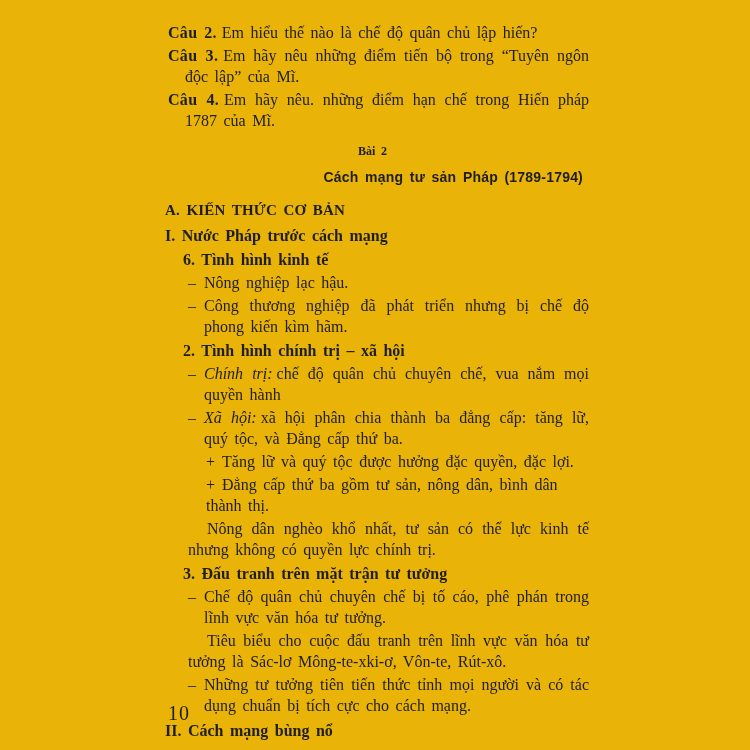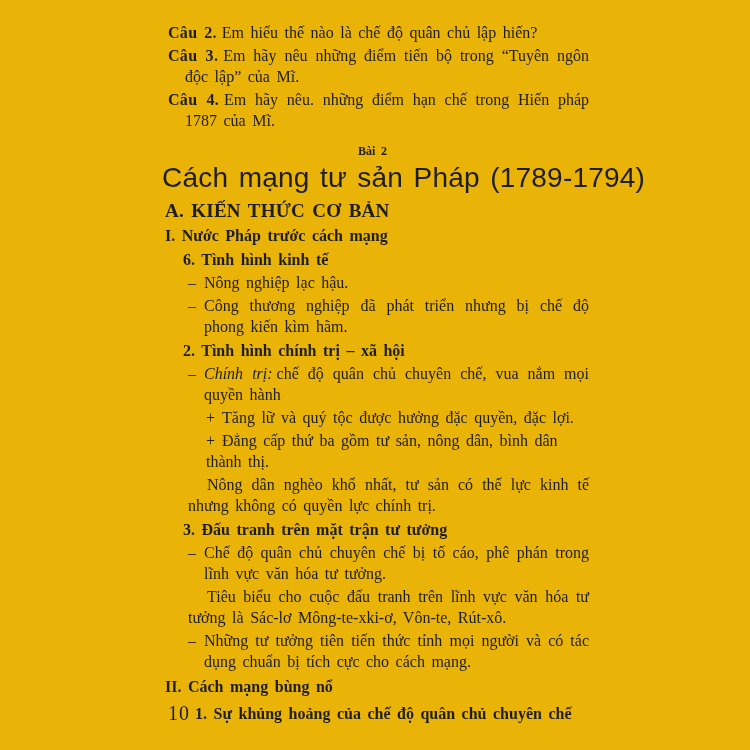--- a/index.html
+++ b/index.html
@@ -34,30 +34,30 @@
   .kicker {
     text-align:center;
     font-weight:bold;
     font-size:12px;
     margin:10px 0 5px 0;
     transform:translateX(-6px);
   }
   .title {
     text-align:right;
     font-family:"Liberation Sans", sans-serif;
-    font-weight:normal;
-    font-size:28px;
+    font-weight:bold;
+    font-size:14px;
     letter-spacing:0.2px;
     margin:0 0 12px 0;
     transform:translateX(-6px);
     white-space:nowrap;
   }
 
   
-  .hcaps  { font-weight:bold; font-size:19px; margin:4px 0 4px -3px !important; letter-spacing:0.2px; }
+  .hcaps  { font-weight:bold; font-size:15px; margin:4px 0 4px -3px !important; letter-spacing:0.2px; }
   .hroman { font-weight:bold; margin:4px 0 2px -3px !important; }
   .h2     { font-weight:bold; padding-left:15px; margin-top:3px !important; }
   .h2deep { font-weight:bold; padding-left:27px; margin-top:6px !important; }
 
   
   .dash { padding-left:36px; text-indent:-16px; }
   .dash .mk { display:inline-block; width:16px; text-indent:0; }
   .dash i { margin-right:4px; }
 
   
@@ -96,20 +96,21 @@
     <p class="h2">6. Tình hình kinh tế</p>
 
     <p class="dash"><span class="mk">–</span><span>Nông nghiệp lạc hậu.</span></p>
 
     <p class="dash j"><span class="mk">–</span><span>Công thương nghiệp đã phát triển nhưng bị chế độ phong kiến kìm hãm.</span></p>
 
     <p class="h2">2. Tình hình chính trị – xã hội</p>
 
     <p class="dash j"><span class="mk">–</span><i>Chính trị:</i><span>chế độ quân chủ chuyên chế, vua nắm mọi quyền hành</span></p>
 
+    <p class="dash j"><span class="mk">–</span><i>Xã hội:</i><span>xã hội phân chia thành ba đẳng cấp: tăng lữ, quý tộc, và Đẳng cấp thứ ba.</span></p>
 
     <p class="plus"><span class="mk">+</span><span>Tăng lữ và quý tộc được hưởng đặc quyền, đặc lợi.</span></p>
 
     <p class="plus"><span class="mk">+</span><span>Đẳng cấp thứ ba gồm tư sản, nông dân, bình dân thành thị.</span></p>
 
     <p class="pind j">Nông dân nghèo khổ nhất, tư sản có thế lực kinh tế nhưng không có quyền lực chính trị.</p>
 
     <p class="h2">3. Đấu tranh trên mặt trận tư tưởng</p>
 
     <p class="dash j"><span class="mk">–</span><span>Chế độ quân chủ chuyên chế bị tố cáo, phê phán trong lĩnh vực văn hóa tư tưởng.</span></p>

